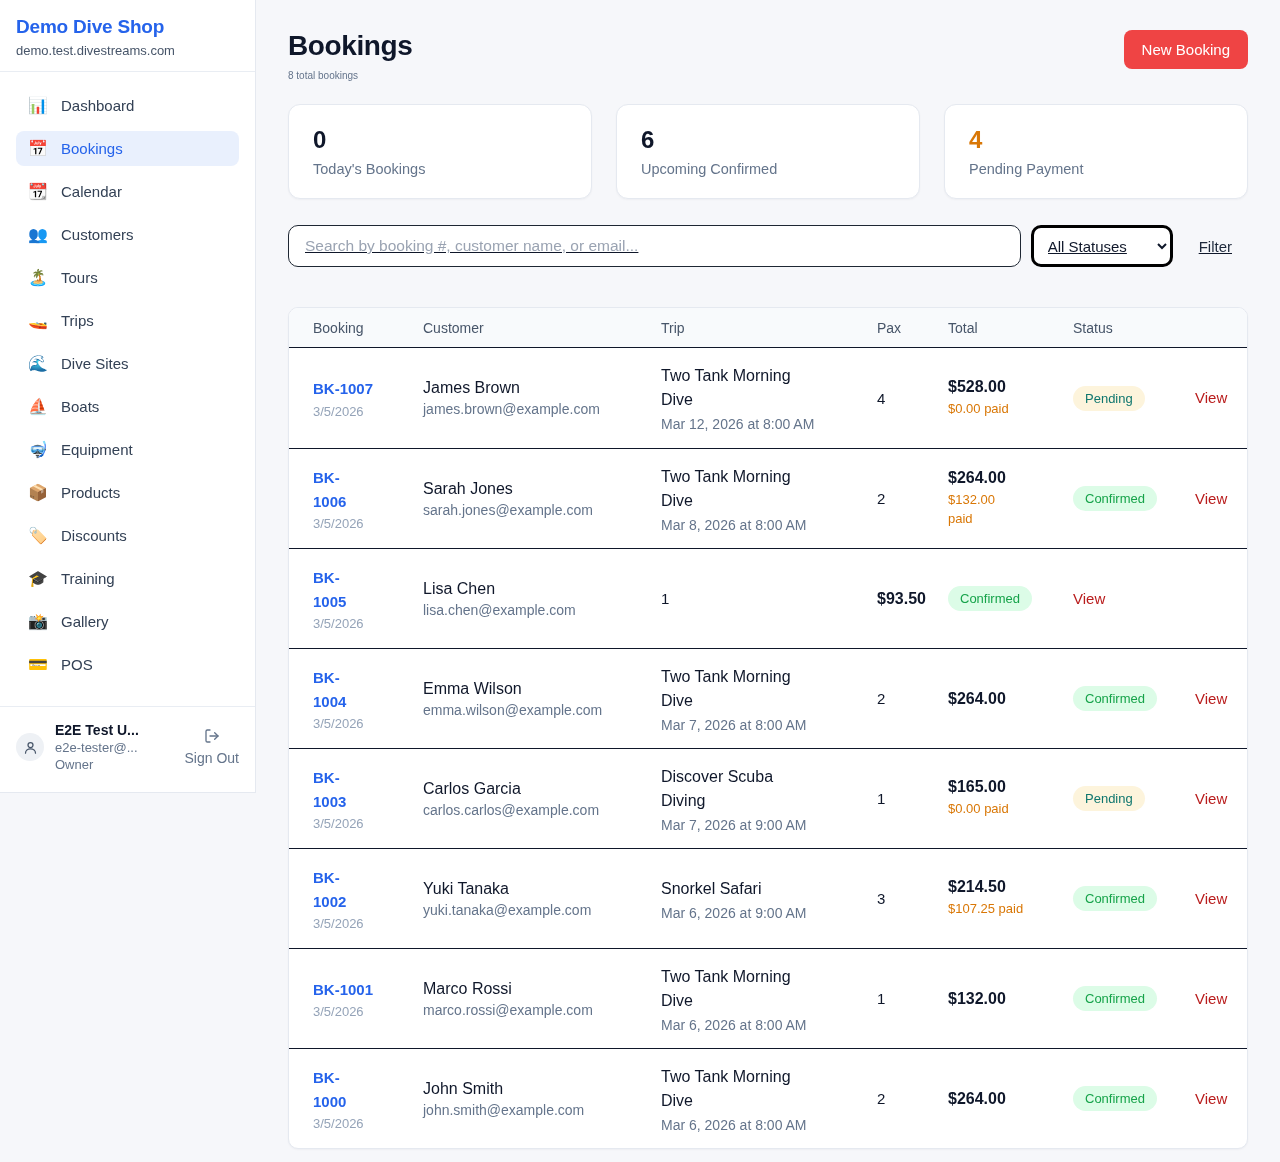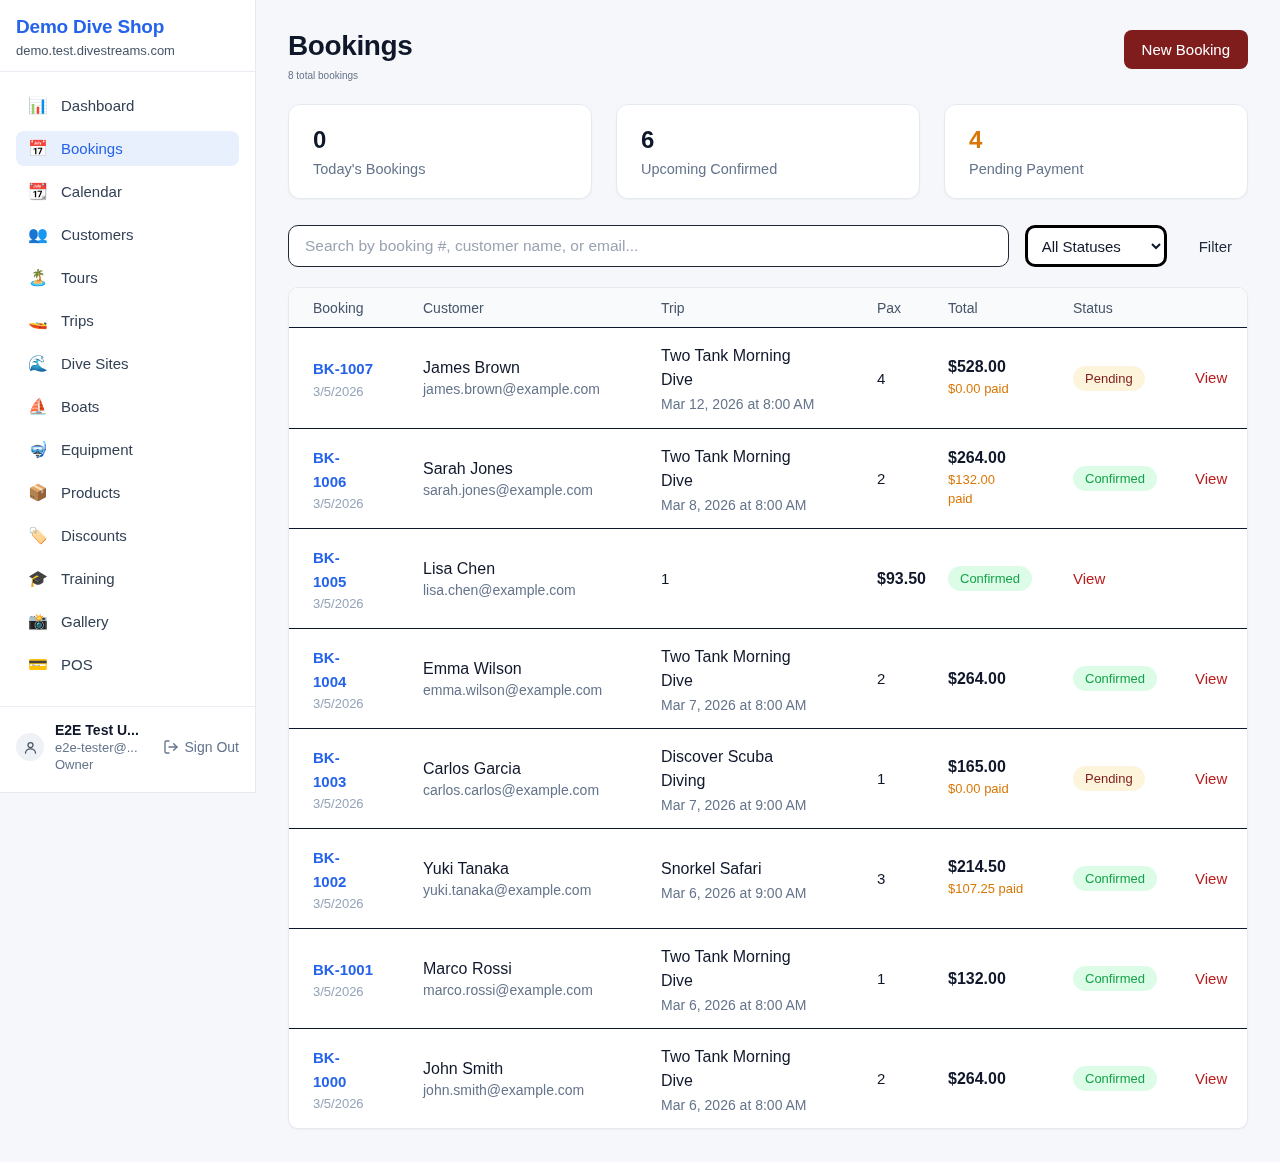--- a/index.html
+++ b/index.html
@@ -32,60 +32,60 @@
   }
   .avatar {
     width:28px; height:28px; border-radius:50%; background:#eef1f5; flex:0 0 28px;
     display:flex; align-items:center; justify-content:center;
   }
   .user-meta { min-width:0; flex:1; }
   .user-name { font-size:14px; font-weight:bold; color:#0f172a; white-space:nowrap; }
   .user-email, .user-role { font-size:13px; color:#64748b; margin-top:2px; white-space:nowrap; }
   .signout {
     display:flex; align-items:center; gap:6px; color:#64748b; font-size:14px;
-    background:none; border:none; cursor:pointer; font-family:inherit; white-space:nowrap;
+    background:none; border:none; cursor:pointer; font-family:inherit; white-space:nowrap;flex-direction:column;
   }
 
   
   .main { flex:1; padding:30px 32px 34px; }
   .page-header { display:flex; justify-content:space-between; align-items:flex-start; }
   .page-title { font-size:28px; font-weight:bold; color:#0f172a; letter-spacing:-0.4px; }
   .page-subtitle { font-size:10px; color:#64748b; margin-top:8px; }
   .btn-primary {
-    background:#7f1d1d; color:#fff; border:none; border-radius:8px;
+    background:#ef4444; color:#fff; border:none; border-radius:8px;
     padding:11px 18px; font-size:15px; font-weight:500; cursor:pointer; font-family:inherit;
   }
 
   .stats { display:grid; grid-template-columns:repeat(3,1fr); gap:24px; margin-top:23px; }
   .stat-card {
     background:#fff; border:1px solid #e5e9f0; border-radius:12px;
     padding:21px 24px; box-shadow:0 1px 2px rgba(15,23,42,0.04);
   }
   .stat-value { font-size:24px; font-weight:bold; color:#0f172a; }
   .stat-value.accent { color:#d97706; }
   .stat-label { font-size:14.5px; color:#64748b; margin-top:7px; }
 
-  .filters { display:flex; align-items:center; gap:16px; margin-top:26px; }
+  .filters { display:flex; align-items:center; gap:10px; margin-top:26px;text-decoration:underline; }
   .search-input {
     flex:1; height:42px; border:1px solid #1e2733; border-radius:10px;
     padding:0 16px; font-size:15.5px; color:#0f172a; background:#fff; font-family:inherit;
   }
   .search-input::placeholder { color:#9aa3b2; }
   .status-select {
     height:42px; width:142px; border:3px solid #000000; border-radius:10px;
     padding:0 10px; font-size:15px; color:#0f172a; background:#fff; font-family:inherit;
   }
   .filter-btn {
     background:none; border:none; font-size:15px; color:#1e293b; font-weight:500;
     cursor:pointer; font-family:inherit; padding:8px 16px;
   }
 
   
   .table-card {
-    margin-top:20px; background:#fff; border:1px solid #e5e9f0; border-radius:10px;
+    margin-top:40px; background:#fff; border:1px solid #e5e9f0; border-radius:10px;
     overflow:hidden; box-shadow:0 1px 2px rgba(15,23,42,0.04);
   }
   .trow {
     display:grid;
     grid-template-columns:110px 238px 216px 71px 125px 122px 1fr;
     align-items:center; padding-left:24px; padding-right:16px;
   }
   .thead { background:#f8fafc; height:40px; border-bottom:1px solid #0f172a; }
   .th { font-size:14px; color:#475569; font-weight:500; }
   .row { min-height:100px; padding-top:14px; padding-bottom:14px; }
@@ -99,21 +99,21 @@
   .cust-name { font-size:16px; color:#0f172a; }
   .cust-email { font-size:14px; color:#64748b; margin-top:4px; }
   .trip-name { font-size:16px; color:#0f172a; font-weight:500; white-space:pre-line; line-height:1.5; }
   .trip-datetime { font-size:14px; color:#64748b; margin-top:4px; }
   .pax { font-size:15px; color:#0f172a; }
   .total-amount { font-size:16px; font-weight:bold; color:#0f172a; }
   .total-paid { font-size:13px; color:#d97706; margin-top:4px; white-space:pre-line; line-height:1.45; }
   .badge {
     display:inline-block; font-size:13px; padding:5px 12px; border-radius:999px;
   }
-  .badge--pending { background:#fdf4dc; color:#7f1d1d; }
+  .badge--pending { background:#fdf4dc; color:#0f766e; }
   .badge--confirmed { background:#dcfce7; color:#16a34a; }
   .view-link { color:#b91c1c; font-size:15px; font-weight:500; text-decoration:none; }
 </style>
 </head>
 <body>
 
 <div class="app">
 
   <aside class="sidebar">
     <div class="brand">

